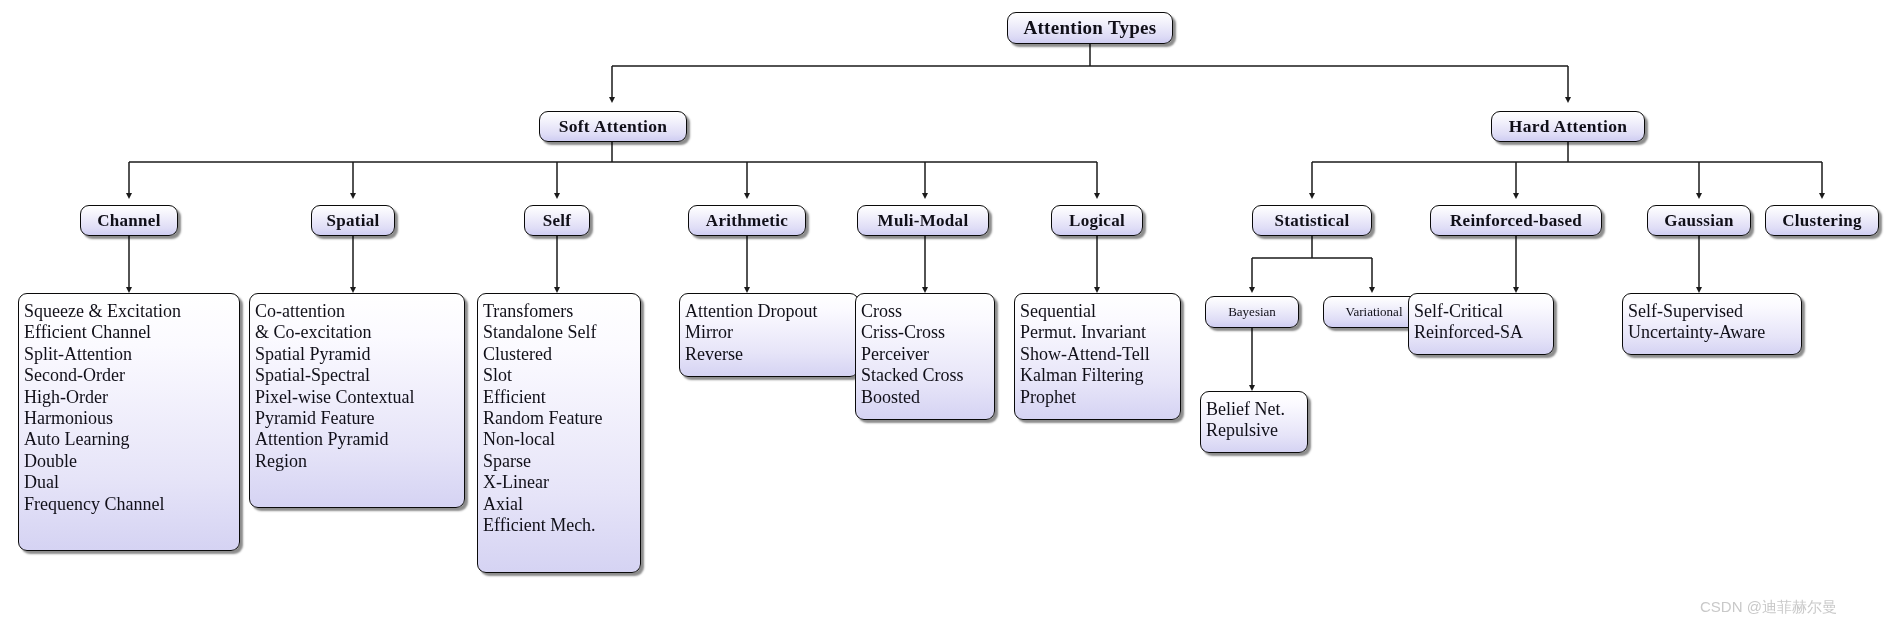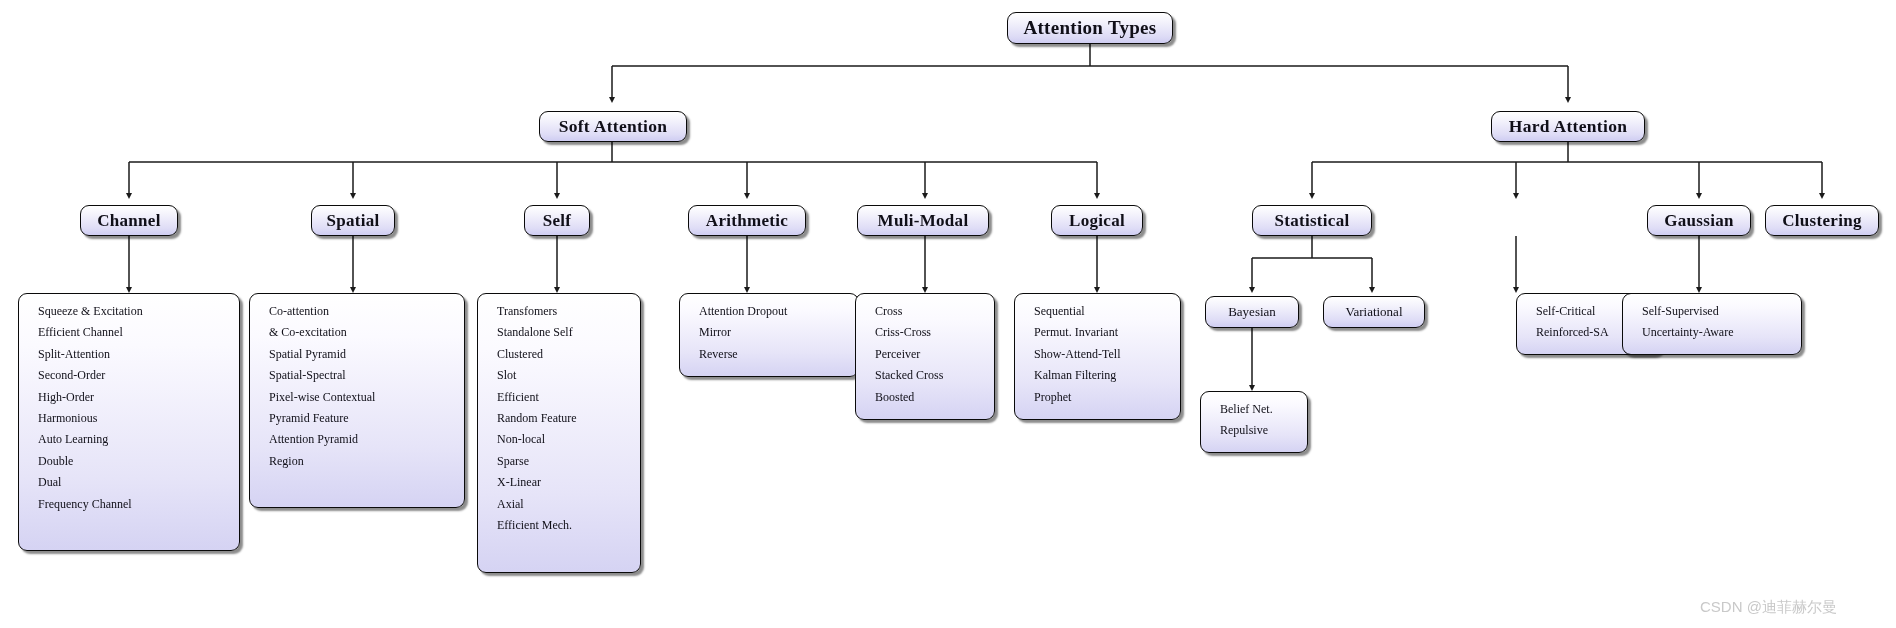--- a/index.html
+++ b/index.html
@@ -31,23 +31,23 @@
   .node.plain{font-size:13px;font-weight:normal;}
 
   .list{
     position:absolute;
     box-sizing:border-box;
     border:1.6px solid #0a0a0a;
     border-radius:9px;
     background:linear-gradient(to bottom,#ffffff 0%,#fbfaff 20%,#e6e4f8 72%,#d5d3f3 100%);
     box-shadow:3px 3px 2px rgba(0,0,0,0.45);
     color:#100f18;
-    font-size:12px;
+    font-size:18px;
     line-height:21.4px;
-    padding:7px 9px 8px 19px;
+    padding:7px 9px 8px 5px;
     display:flex;
     flex-direction:column;
     overflow:hidden;
   }
   .list .row{white-space:nowrap;}
 
   .watermark{
     position:absolute;
     font-family:"Liberation Sans","DejaVu Sans",sans-serif;
     font-size:15px;
@@ -133,20 +133,23 @@
   </div>
   <div class="node rounded hdr lvl3" style="left:857px;top:205px;width:132px;height:31px;">
     <span>Muli-Modal</span>
   </div>
   <div class="node rounded hdr lvl3" style="left:1051px;top:205px;width:92px;height:31px;">
     <span>Logical</span>
   </div>
 
   <div class="node rounded hdr lvl3" style="left:1252px;top:205px;width:120px;height:31px;">
     <span>Statistical</span>
+  </div>
+  <div class="node rounded hdr lvl3" style="left:1430px;top:205px;width:172px;height:31px;">
+    <span>Reinforced-based</span>
   </div>
   <div class="node rounded hdr lvl3" style="left:1647px;top:205px;width:104px;height:31px;">
     <span>Gaussian</span>
   </div>
   <div class="node rounded hdr lvl3" style="left:1765px;top:205px;width:114px;height:31px;align-items:center;">
     <span>Clustering</span>
   </div>
 
   <div class="node rounded plain" style="left:1205px;top:296px;width:94px;height:32px;">
     <span>Bayesian</span>
@@ -213,21 +216,21 @@
     <div class="row">Show-Attend-Tell</div>
     <div class="row">Kalman Filtering</div>
     <div class="row">Prophet</div>
   </div>
 
   <div class="list" style="left:1200px;top:391px;width:108px;height:62px;">
     <div class="row">Belief Net.</div>
     <div class="row">Repulsive</div>
   </div>
 
-  <div class="list" style="left:1516px;top:293px;width:146px;height:62px;">
+  <div class="list" style="left:1408px;top:293px;width:146px;height:62px;">
     <div class="row">Self-Critical</div>
     <div class="row">Reinforced-SA</div>
   </div>
 
   <div class="list" style="left:1622px;top:293px;width:180px;height:62px;">
     <div class="row">Self-Supervised</div>
     <div class="row">Uncertainty-Aware</div>
   </div>
 
   <div class="watermark" style="left:1700px;top:598px;">CSDN @迪菲赫尔曼</div>

